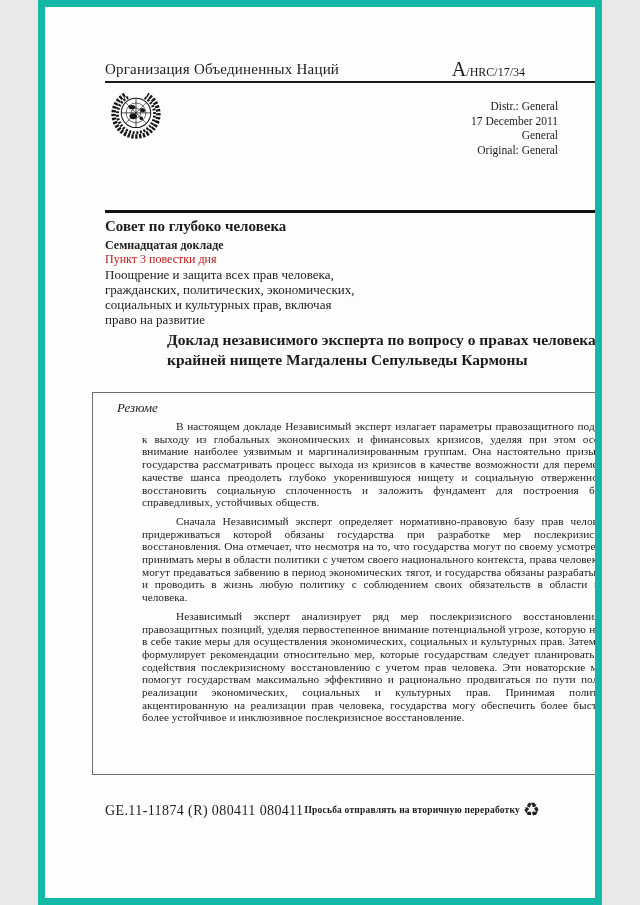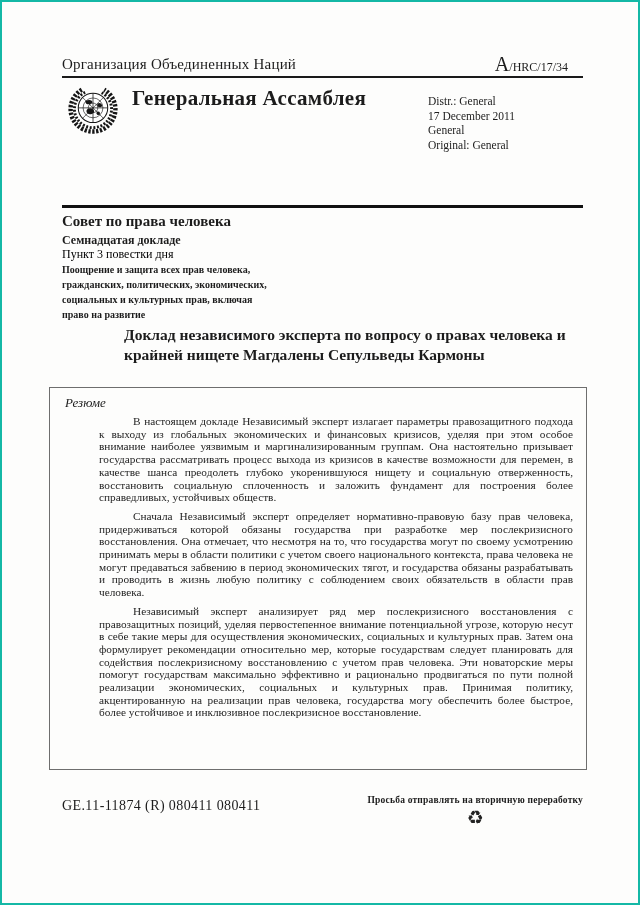--- a/index.html
+++ b/index.html
@@ -1,60 +1,60 @@
 <!DOCTYPE html>
 <html lang="ru"><head>
 <meta charset="utf-8">
 <style>
   html,body{margin:0;padding:0;background:#e9e9e9;}
   .page{
     position:relative;
-    width:640px;height:905px;
+    width:564px;height:905px;
     margin:0 auto;
     background:#fdfdfc;
-    border:2px solid #14b8a6;
+    border:7px solid #14b8a6;
     box-sizing:border-box;
     font-family:"Liberation Serif","DejaVu Serif",serif;
     color:#1c1c1c;
     overflow:hidden;
   }
   
   .org-name{position:absolute;left:60px;top:54px;font-size:15px;letter-spacing:.2px;}
   .doc-symbol{position:absolute;right:70px;top:51px;white-space:nowrap;}
   .doc-symbol .big{font-size:20px;}
   .doc-symbol .rest{font-size:12px;}
   .rule-thin{position:absolute;left:60px;top:74px;width:521px;height:2px;background:#1a1a1a;}
   .emblem{position:absolute;left:59px;top:79px;width:64px;height:64px;}
   .assembly-title{position:absolute;left:130px;top:84px;font-size:21px;font-weight:bold;letter-spacing:.3px;}
-  .distr{position:absolute;left:426px;top:92px;font-size:11.5px;line-height:14.6px;}
+  .distr{position:absolute;left:426px;top:92px;font-size:11.5px;line-height:14.6px;text-align:right;}
   .rule-thick{position:absolute;left:60px;top:203px;width:521px;height:3px;background:#111;}
   
   .council{position:absolute;left:60px;top:211px;font-size:15px;font-weight:bold;}
   .session-line{position:absolute;left:60px;top:231px;font-size:12px;font-weight:bold;}
-  .agenda-item{position:absolute;left:60px;top:245px;font-size:12px;color:#000000;}
-  .agenda-title{position:absolute;left:60px;top:260px;font-size:10px;font-weight:bold;line-height:15px;white-space:pre-line;}
+  .agenda-item{position:absolute;left:60px;top:245px;font-size:12px;color:#b91c1c;}
+  .agenda-title{position:absolute;left:60px;top:260px;font-size:13px;font-weight:normal;line-height:15px;white-space:pre-line;}
   
   .report-title{position:absolute;left:122px;top:323px;width:462px;font-size:15.5px;font-weight:bold;line-height:19.5px;}
   
   .summary-box{
     position:absolute;left:47px;top:385px;width:538px;height:383px;
     border:1px solid #6e6e6e;box-sizing:border-box;overflow:hidden;
     background:#fdfdfc;
   }
-  .summary-heading{margin:7px 0 4px 15px;font-size:13px;font-style:italic;}
+  .summary-heading{margin:7px 0 4px 24px;font-size:13px;font-style:italic;}
   .summary-body{margin:0 13px 0 49px;}
   .summary-body p{
     margin:0 0 6px 0;
     font-size:11.3px;line-height:12.7px;
     text-align:justify;text-indent:34px;
     color:#242424;
   }
   
   .ge-number{position:absolute;left:60px;top:796px;font-size:14px;letter-spacing:.4px;}
-  .recycle-wrap{position:absolute;right:55px;top:793px;display:flex;align-items:center;gap:3px;flex-direction:column;}
+  .recycle-wrap{position:absolute;right:55px;top:793px;display:flex;align-items:center;gap:3px;}
   .recycle-note{font-size:9.5px;font-weight:bold;letter-spacing:.2px;}
   .recycle-glyph{font-family:"DejaVu Sans",sans-serif;font-size:19px;line-height:19px;color:#222;}
 </style>
 </head>
 <body>
 
 <div class="page">
 
   <div class="org-name">Организация Объединенных Наций</div>
   <div class="doc-symbol"><span class="big">A</span><span class="rest">/HRC/17/34</span></div>
@@ -74,32 +74,31 @@
       <line x1="34" y1="24" x2="66" y2="56" stroke="#161616" stroke-width="1"></line>
       <line x1="66" y1="24" x2="34" y2="56" stroke="#161616" stroke-width="1"></line>
 
       <path d="M38 30 q6 -4 10 -1 q3 3 -2 5 q-7 2 -8 -4z" fill="#161616"></path>
       <path d="M41 42 q5 -3 9 0 q4 4 -1 7 q-6 3 -9 -2 q-1 -3 1 -5z" fill="#161616"></path>
       <path d="M57 33 q5 -2 7 2 q1 4 -4 4 q-5 -1 -3 -6z" fill="#161616"></path>
       <path d="M56 46 q4 -1 5 2 q0 4 -4 3 q-3 -2 -1 -5z" fill="#161616"></path>
     </svg>
   </div>
 
-  <div class="assembly-title">Генеральная Ассамблея</div>
 
   <div class="distr">
     <div>Distr.: General</div>
     <div>17 December 2011</div>
     <div>General</div>
     <div>Original: General</div>
   </div>
 
   <div class="rule-thick"></div>
 
-  <div class="council">Совет по права человека</div>
+  <div class="council">Совет по глубоко человека</div>
   <div class="session-line">Семнадцатая докладе</div>
   <div class="agenda-item">Пункт 3 повестки дня</div>
   <div class="agenda-title">Поощрение и защита всех прав человека,
 гражданских, политических, экономических,
 социальных и культурных прав, включая
 право на развитие</div>
 
   <div class="report-title">Доклад независимого эксперта по вопросу о правах человека и крайней нищете Магдалены Сепульведы Кармоны</div>
 
   <div class="summary-box">

